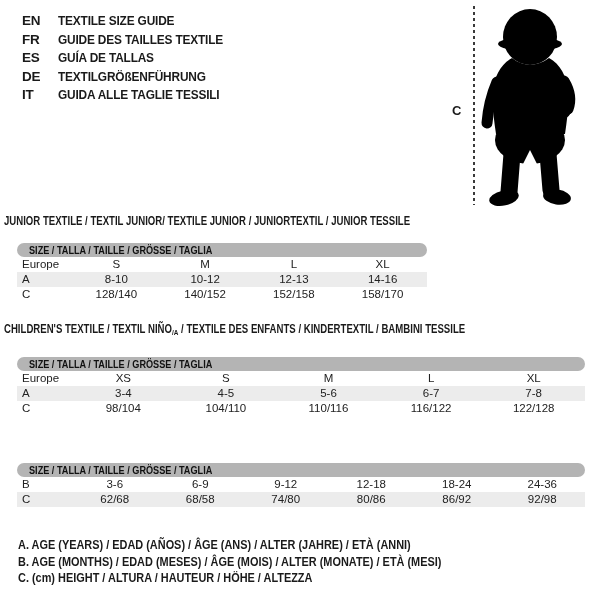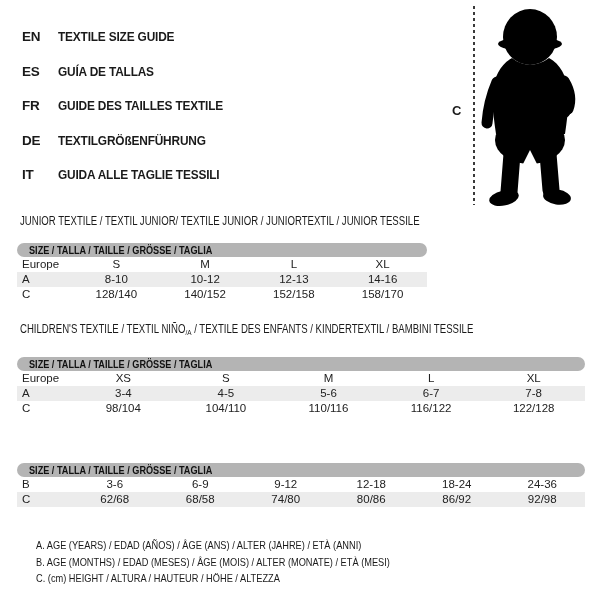--- a/index.html
+++ b/index.html
@@ -12,69 +12,69 @@
   #screen{
     position:relative;width:600px;height:600px;background:#fff;overflow:hidden;
     font-family:"Liberation Sans","DejaVu Sans",sans-serif;color:var(--text);
   }
   
   .cond{display:inline-block;transform:scaleX(.84);transform-origin:0 50%;white-space:nowrap;}
   .cond90{display:inline-block;transform:scaleX(.88);transform-origin:0 50%;white-space:nowrap;}
 
   
   .lang-list{position:absolute;left:22px;top:12px;}
-  .lang-row{display:flex;font-weight:bold;font-size:13.5px;line-height:18.5px;letter-spacing:-.2px;margin-top:16px;}
+  .lang-row{display:flex;font-weight:bold;font-size:13.5px;line-height:18.5px;letter-spacing:-.2px;}
   .lang-code{width:36px;flex:0 0 36px;}
 
   
   .dash-line{position:absolute;left:473px;top:6px;width:2px;height:199px;
     background:repeating-linear-gradient(to bottom,#3a3a3a 0 3px,transparent 3px 6px);}
   .figure-label{position:absolute;left:452px;top:103px;font-size:13px;font-weight:bold;}
   .baby-svg{position:absolute;left:477px;top:4px;}
 
   
-  .section-heading{position:absolute;left:20px;font-weight:normal;font-size:12px;line-height:16px;white-space:nowrap;}
+  .section-heading{position:absolute;left:4px;font-weight:bold;font-size:12px;line-height:16px;white-space:nowrap;}
   #heading1{top:213px;}
   #heading2{top:321px;}
   #heading3{top:426px;}
   .subsc{font-size:8px;vertical-align:-2px;}
 
   
   .size-table{position:absolute;left:17px;}
   #table1{top:243px;width:410px;}
   #table2{top:357px;width:568px;}
   #table3{top:463px;width:568px;}
   .thead{height:14px;line-height:14px;background:var(--bar);font-size:11px;font-weight:bold;
     padding-left:12px;color:#111;border-radius:7px;}
   .thead .cond{transform:scaleX(.83);}
   .trow{display:flex;height:15px;line-height:15px;font-size:11.5px;color:#222;}
   .trow.shaded{background:var(--shade);}
   .tlabel{flex:0 0 55px;width:55px;padding-left:5px;box-sizing:border-box;text-align:left;}
   .tcell{flex:1;text-align:center;}
 
   
-  .footnotes{position:absolute;left:18px;top:537px;font-weight:normal;font-size:11px;line-height:16.5px;margin-left:18px;}
+  .footnotes{position:absolute;left:18px;top:537px;font-weight:bold;font-size:13px;line-height:16.5px;}
 </style>
 </head>
 <body>
 
 <div id="screen">
 
   <div class="lang-list">
     <div class="lang-row">
       <span class="lang-code">EN</span>
       <span class="cond90">TEXTILE SIZE GUIDE</span>
     </div>
     <div class="lang-row">
+      <span class="lang-code">FR</span>
+      <span class="cond90">GUIDE DES TAILLES TEXTILE</span>
+    </div>
+    <div class="lang-row">
       <span class="lang-code">ES</span>
       <span class="cond90">GUÍA DE TALLAS</span>
-    </div>
-    <div class="lang-row">
-      <span class="lang-code">FR</span>
-      <span class="cond90">GUIDE DES TAILLES TEXTILE</span>
     </div>
     <div class="lang-row">
       <span class="lang-code">DE</span>
       <span class="cond90">TEXTILGRÖßENFÜHRUNG</span>
     </div>
     <div class="lang-row">
       <span class="lang-code">IT</span>
       <span class="cond90">GUIDA ALLE TAGLIE TESSILI</span>
     </div>
   </div>

